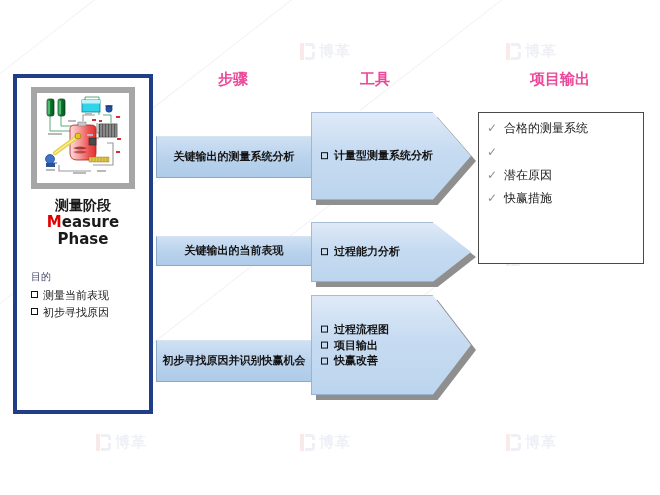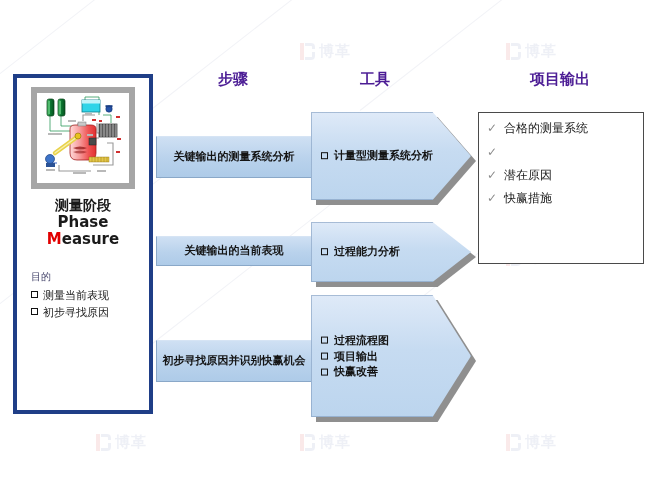--- a/index.html
+++ b/index.html
@@ -88,21 +88,21 @@
   #phase-purpose .p-item { display:flex; align-items:flex-start; gap:5px; color:#1a1a1a; font-size: 11px;}
   #phase-purpose .sq {
     display:inline-block; width:7px; height:7px; border:1.5px solid #111;
     margin-top:4px; flex: 0 0 auto;
   }
 
   
   .col-head {
     position: absolute; z-index: 5;
     font-family: "DejaVu Sans", sans-serif;
-    font-size: 15px; font-weight: 700; color: #4c1d95;
+    font-size: 15px; font-weight: 700; color: #ec4899;
     text-align: center;
   }
 
   
   .step-box {
     position: absolute; z-index: 3;
     background: linear-gradient(to bottom, #cfe0f3 0%, #b9d2ec 55%, #aecbe8 100%);
     border: 1px solid #8aa8c8;
     border-top-color: #d6e4f4;
     display: flex; align-items: center; justify-content: center;
@@ -336,22 +336,22 @@
           <rect x="48" y="20" width="7" height="2"></rect>
             <rect x="36" y="79" width="13" height="2"></rect>
           <rect x="60" y="77" width="9" height="2"></rect>
             <rect x="9" y="76" width="9" height="2"></rect>
           <rect x="50" y="41" width="6" height="2"></rect>
         </g>
       </svg>
     </div>
     <div id="phase-title">
       <span class="cn">测量阶段</span>
+      <span class="en"><span class="red">M</span><span>easure</span></span>
       <span class="en">Phase</span>
-      <span class="en"><span class="red">M</span><span>easure</span></span>
     </div>
     <div id="phase-purpose">
       <div class="p-head">目的</div>
       <div class="p-item">
         <span class="sq"></span>
         <span>测量当前表现</span>
       </div>
       <div class="p-item">
         <span class="sq"></span>
         <span>初步寻找原因</span>
@@ -381,21 +381,21 @@
     <div class="arrow-body"></div>
     <div class="arrow-items">
       <div class="a-item">
         <span class="sq"></span>
         <span>过程能力分析</span>
       </div>
     </div>
   </div>
 
   <div class="step-box" style="left:156px; top:340px; width:156px; height:42px;">初步寻找原因并识别快赢机会</div>
-  <div class="arrow-wrap" style="left:311px; top:295px; width:160px; height:122px;padding-left:36px;">
+  <div class="arrow-wrap" style="left:311px; top:295px; width:160px; height:100px;padding-left:36px;">
     <div class="arrow-shadow"></div>
     <div class="arrow-body"></div>
     <div class="arrow-items">
       <div class="a-item">
         <span class="sq"></span>
         <span>过程流程图</span>
       </div>
       <div class="a-item">
         <span class="sq"></span>
         <span>项目输出</span>

